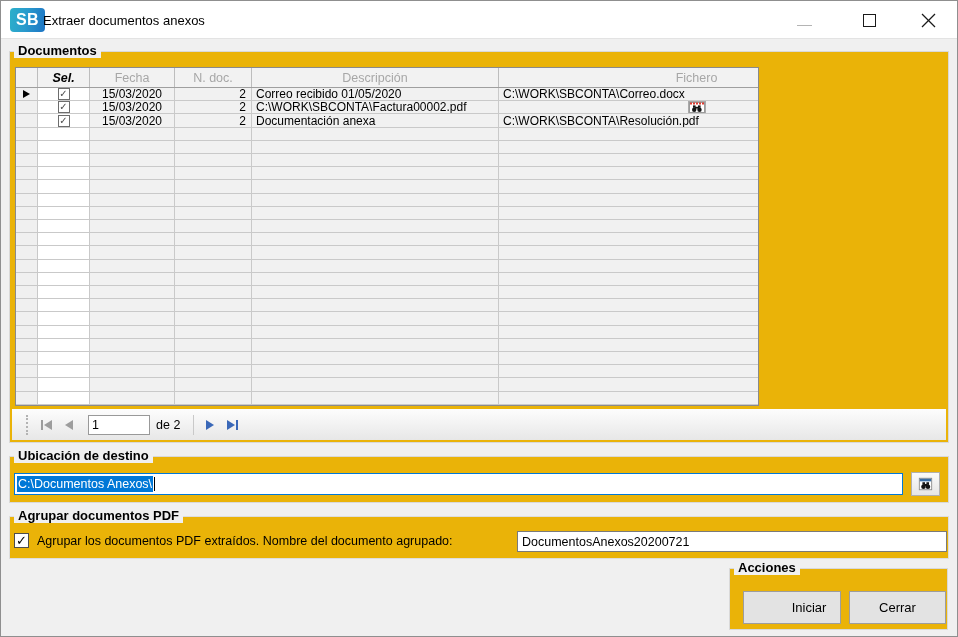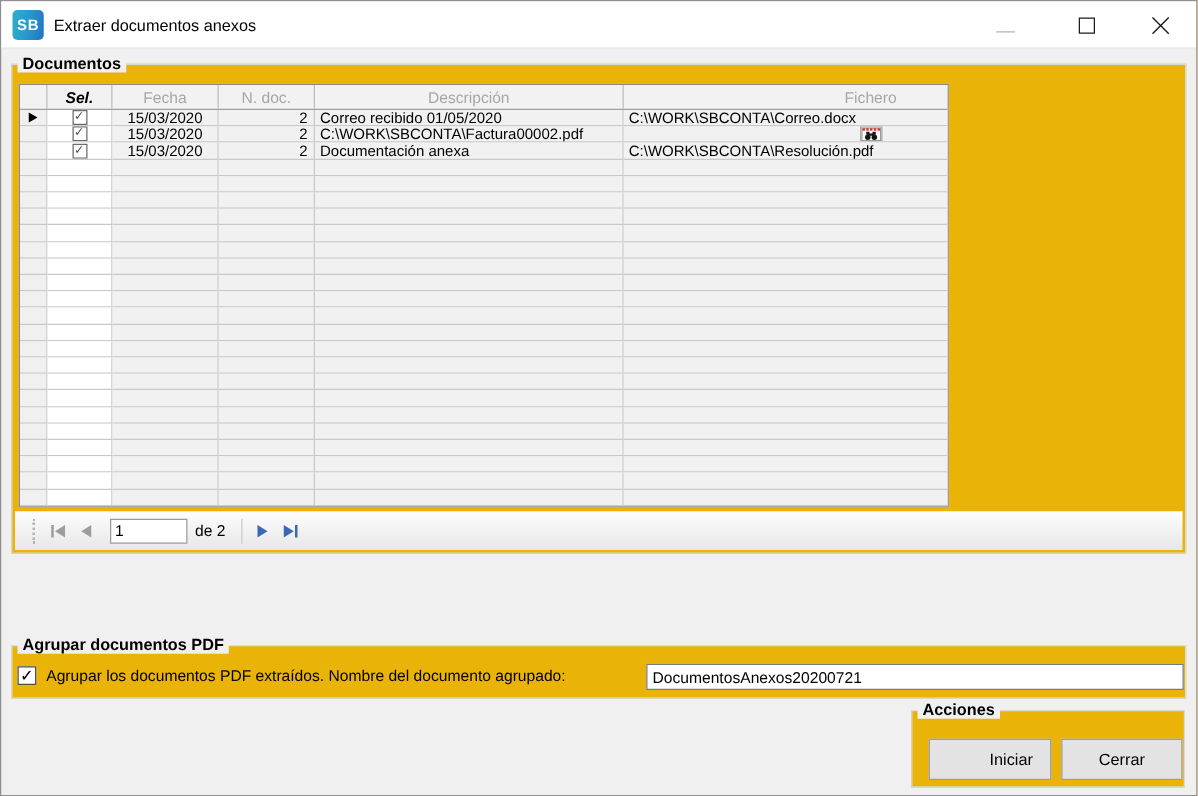--- a/index.html
+++ b/index.html
@@ -12,24 +12,24 @@
     position:relative; width:958px; height:637px;
     background:#f0f0f0; border:1px solid #8f8f8f; overflow:hidden;
   }
 
   
   .titlebar {
     position:absolute; left:0; top:0; width:100%; height:38px;
     background:#ffffff; border-bottom:1px solid #e3e3e3;
   }
   .app-icon {
-    position:absolute; left:9px; top:7px; width:25px; height:24px;
+    position:absolute; left:9px; top:7px; width:35px; height:24px;
     border-radius:4px;
     background:linear-gradient(100deg,#2cb0ca 0%,#2a9bcd 45%,#1d74c4 100%);
-    color:#fff; font-weight:bold; font-size:12px;
+    color:#fff; font-weight:bold; font-size:16px;
     display:flex; align-items:center; justify-content:center;
     letter-spacing:0.5px;
   }
   .title-text {
     position:absolute; left:42px; top:0; height:38px;
     display:flex; align-items:center; font-size:13px; color:#000;
   }
   .win-btn {
     position:absolute; top:4px; width:32px; height:30px;
     display:flex; align-items:center; justify-content:center;
@@ -485,20 +485,38 @@
       </button>
       <button class="nav-btn">
         <svg width="14" height="12" viewBox="0 0 14 12">
           <polygon points="2,1 2,11 10,6" fill="#3a68b8"></polygon>
           <rect x="11" y="1" width="2" height="10" fill="#3a68b8"></rect>
         </svg>
       </button>
     </div>
   </div>
 
+  <div class="groupbox gb-ubicacion">
+    <span class="gb-label">Ubicación de destino</span>
+    <div class="dest-input">
+      <span class="dest-selected">C:\Documentos Anexos\</span>
+      <span class="dest-caret"></span>
+    </div>
+    <button class="browse-btn">
+      <svg width="17" height="16" viewBox="0 0 17 16">
+        <rect x="1.5" y="1.5" width="14" height="13" fill="#fff" stroke="#8a8a8a"></rect>
+        <rect x="2" y="2" width="13" height="3" fill="#3a6ea5"></rect>
+        <rect x="5" y="6" width="3" height="3" fill="#141414"></rect>
+        <rect x="9.5" y="6" width="3" height="3" fill="#141414"></rect>
+        <rect x="7.2" y="8" width="3" height="2.4" fill="#141414"></rect>
+        <circle cx="6.2" cy="11.2" r="2.6" fill="#141414"></circle>
+        <circle cx="11.3" cy="11.2" r="2.6" fill="#141414"></circle>
+      </svg>
+    </button>
+  </div>
 
   <div class="groupbox gb-agrupar">
     <span class="gb-label">Agrupar documentos PDF</span>
     <div class="agr-check">
       <span>✓</span>
     </div>
     <span class="agr-label">Agrupar los documentos PDF extraídos. Nombre del documento agrupado:</span>
     <input class="agr-input" value="DocumentosAnexos20200721" style="">
   </div>
 

